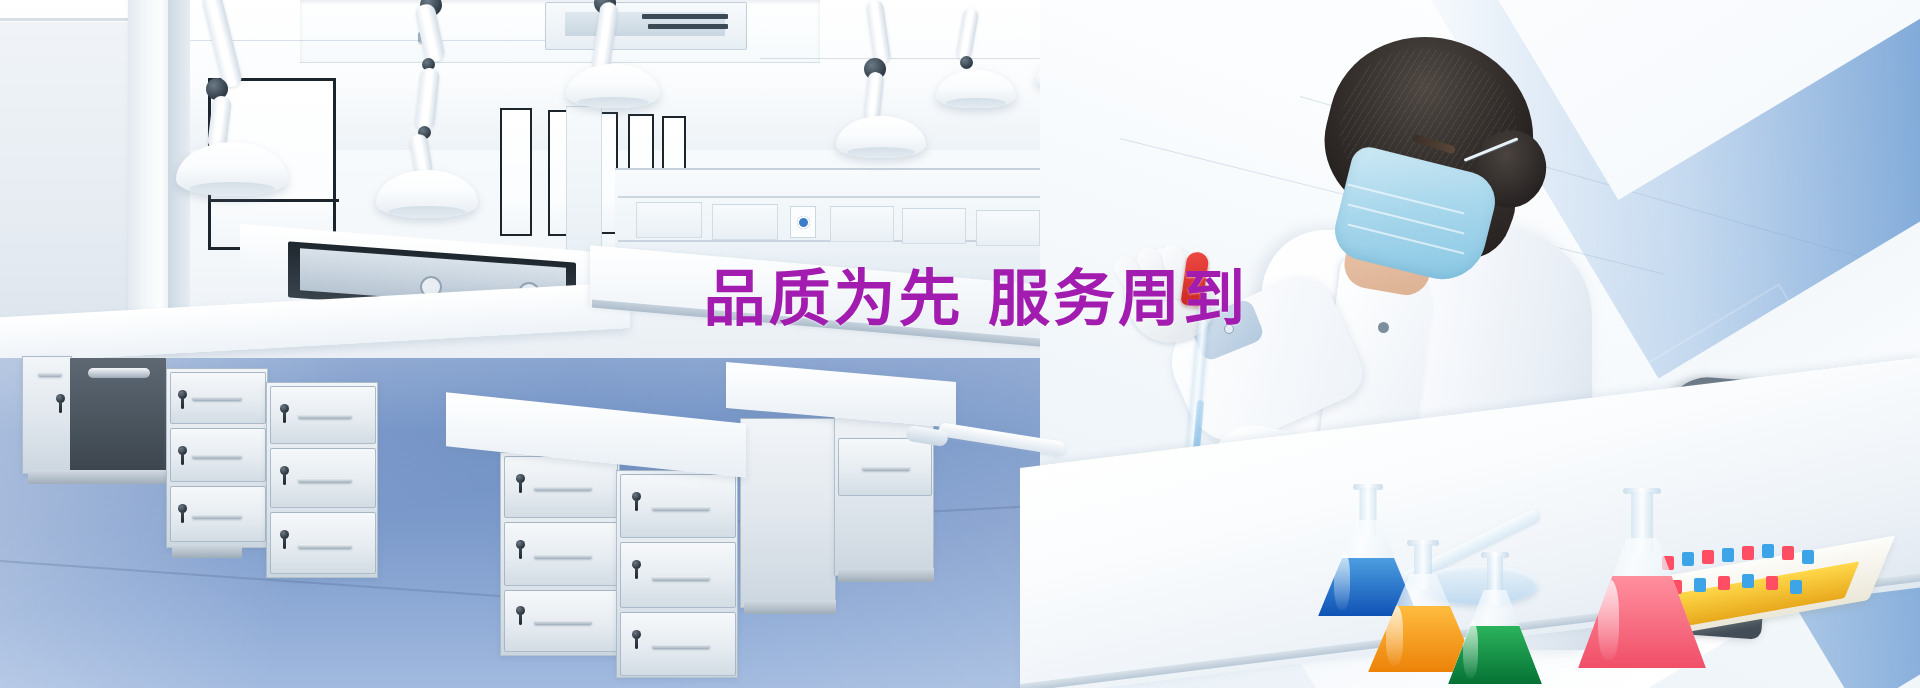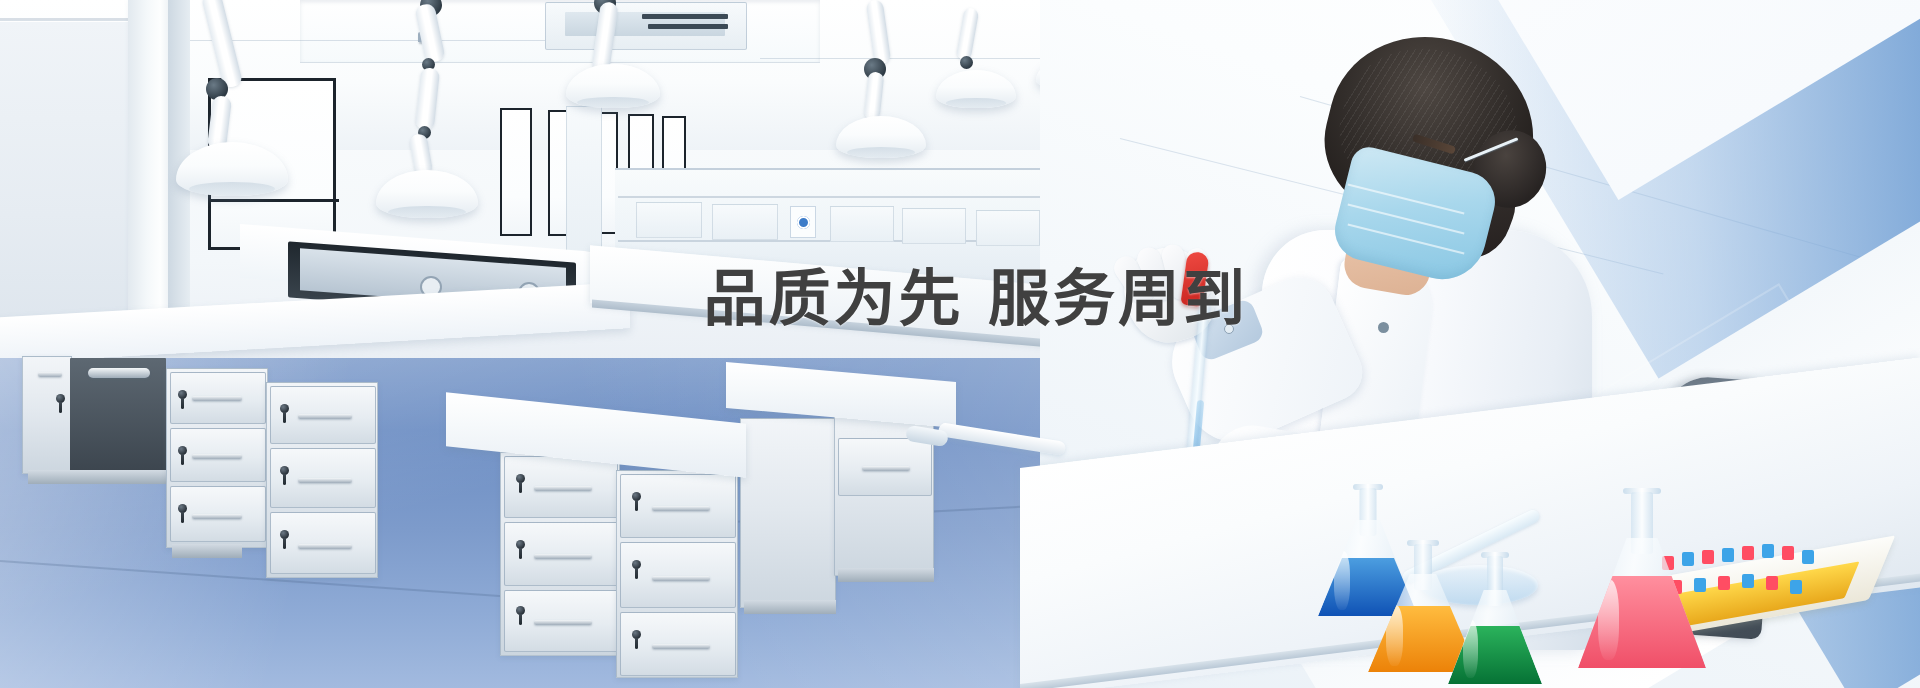--- a/index.html
+++ b/index.html
@@ -557,21 +557,21 @@
     white-space:nowrap;
     opacity:.97;
   }
   .headline{
     position:absolute;left:588px;top:248px;width:660px;
     text-align:right;
     font-family:"DejaVu Sans","Liberation Sans",sans-serif;
     font-size:62px;
     font-weight:700;
     letter-spacing:3px;
-    color:#404040;
+    color:#a21caf;
     white-space:nowrap;
     text-shadow:0 1px 2px rgba(255,255,255,.5);
   }
   .green-bar{
     position:absolute;left:480px;top:380px;width:750px;height:77px;
     background:#0b8144;
     display:flex;align-items:center;justify-content:center;
     box-shadow:0 2px 5px rgba(30,80,55,.2);
   }
   .green-bar-text{

